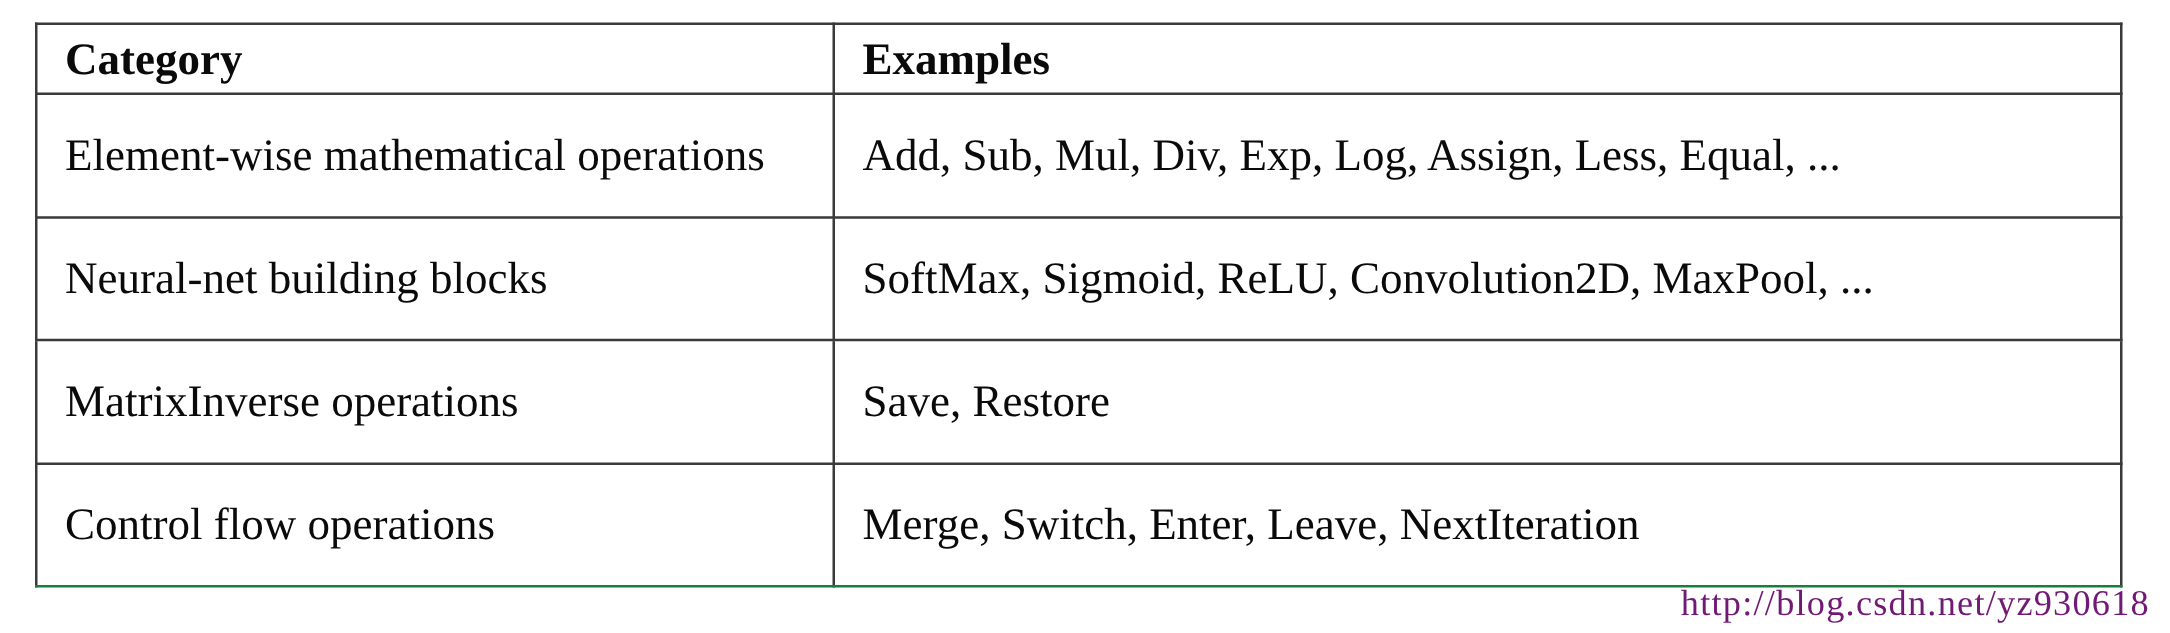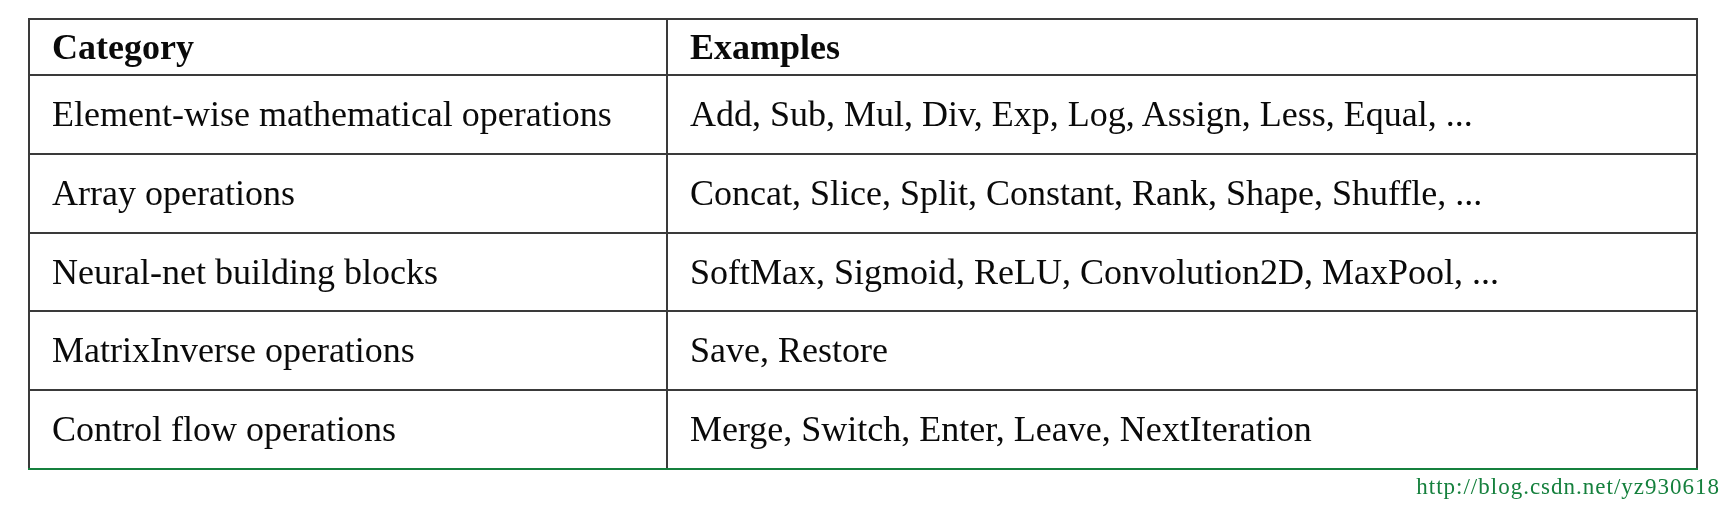--- a/index.html
+++ b/index.html
@@ -78,22 +78,22 @@
   }
 
   col.col-category { width: 638px; }
   col.col-examples { width: auto; }
 
   .watermark {
     position: absolute;
     right: 16px;
     bottom: 6px;
     font-family: "Liberation Serif", "DejaVu Serif", serif;
-    font-size: 23px;
-    color: #15803d;
+    font-size: 29px;
+    color: #701a75;
     letter-spacing: 1px;
     white-space: nowrap;
     user-select: none;
   }
 </style>
 </head>
 <body>
 
 <div id="table-figure">
   <table class="ops-table">
@@ -106,24 +106,20 @@
         <th>Category</th>
         <th>Examples</th>
       </tr>
     </thead>
     <tbody>
       <tr>
         <td>Element-wise mathematical operations</td>
         <td>Add, Sub, Mul, Div, Exp, Log, Assign, Less, Equal, ...</td>
       </tr>
       <tr>
-        <td>Array operations</td>
-        <td>Concat, Slice, Split, Constant, Rank, Shape, Shuffle, ...</td>
-      </tr>
-      <tr>
         <td>Neural-net building blocks</td>
         <td>SoftMax, Sigmoid, ReLU, Convolution2D, MaxPool, ...</td>
       </tr>
       <tr>
         <td>MatrixInverse operations</td>
         <td>Save, Restore</td>
       </tr>
       <tr>
         <td>Control flow operations</td>
         <td>Merge, Switch, Enter, Leave, NextIteration</td>

